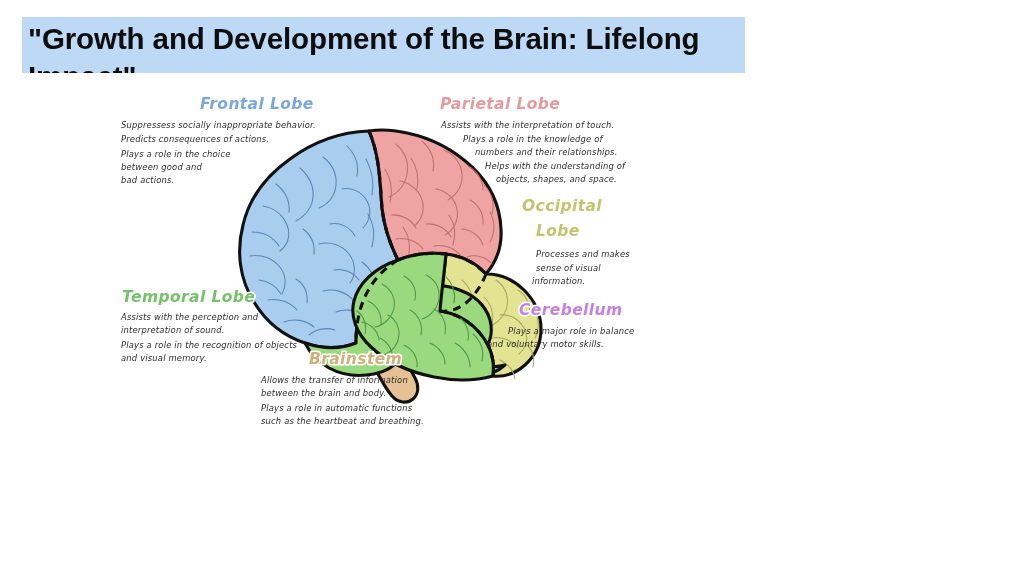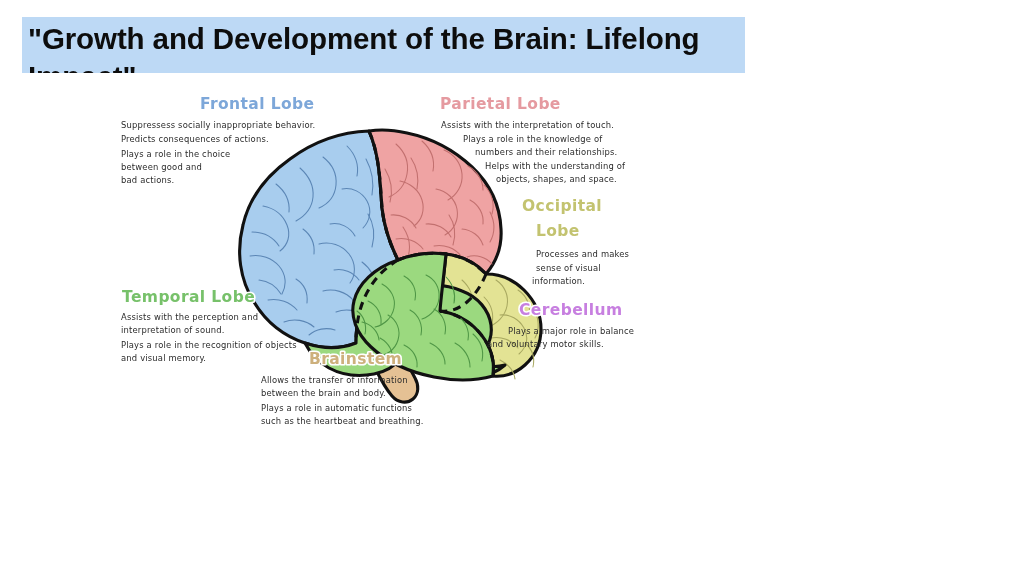--- a/index.html
+++ b/index.html
@@ -47,20 +47,21 @@
     background: #ffffff;
   }
 
   
   #brain-figure {
     position: absolute;
     left: 104px;
     top: 84px;
     width: 560px;
     height: 345px;
+    font-style: italic;
   }
   #brain-figure svg {
     display: block;
     width: 560px;
     height: 345px;
   }
 
   
   .lobe-heading {
     font-family: "DejaVu Sans", sans-serif;

